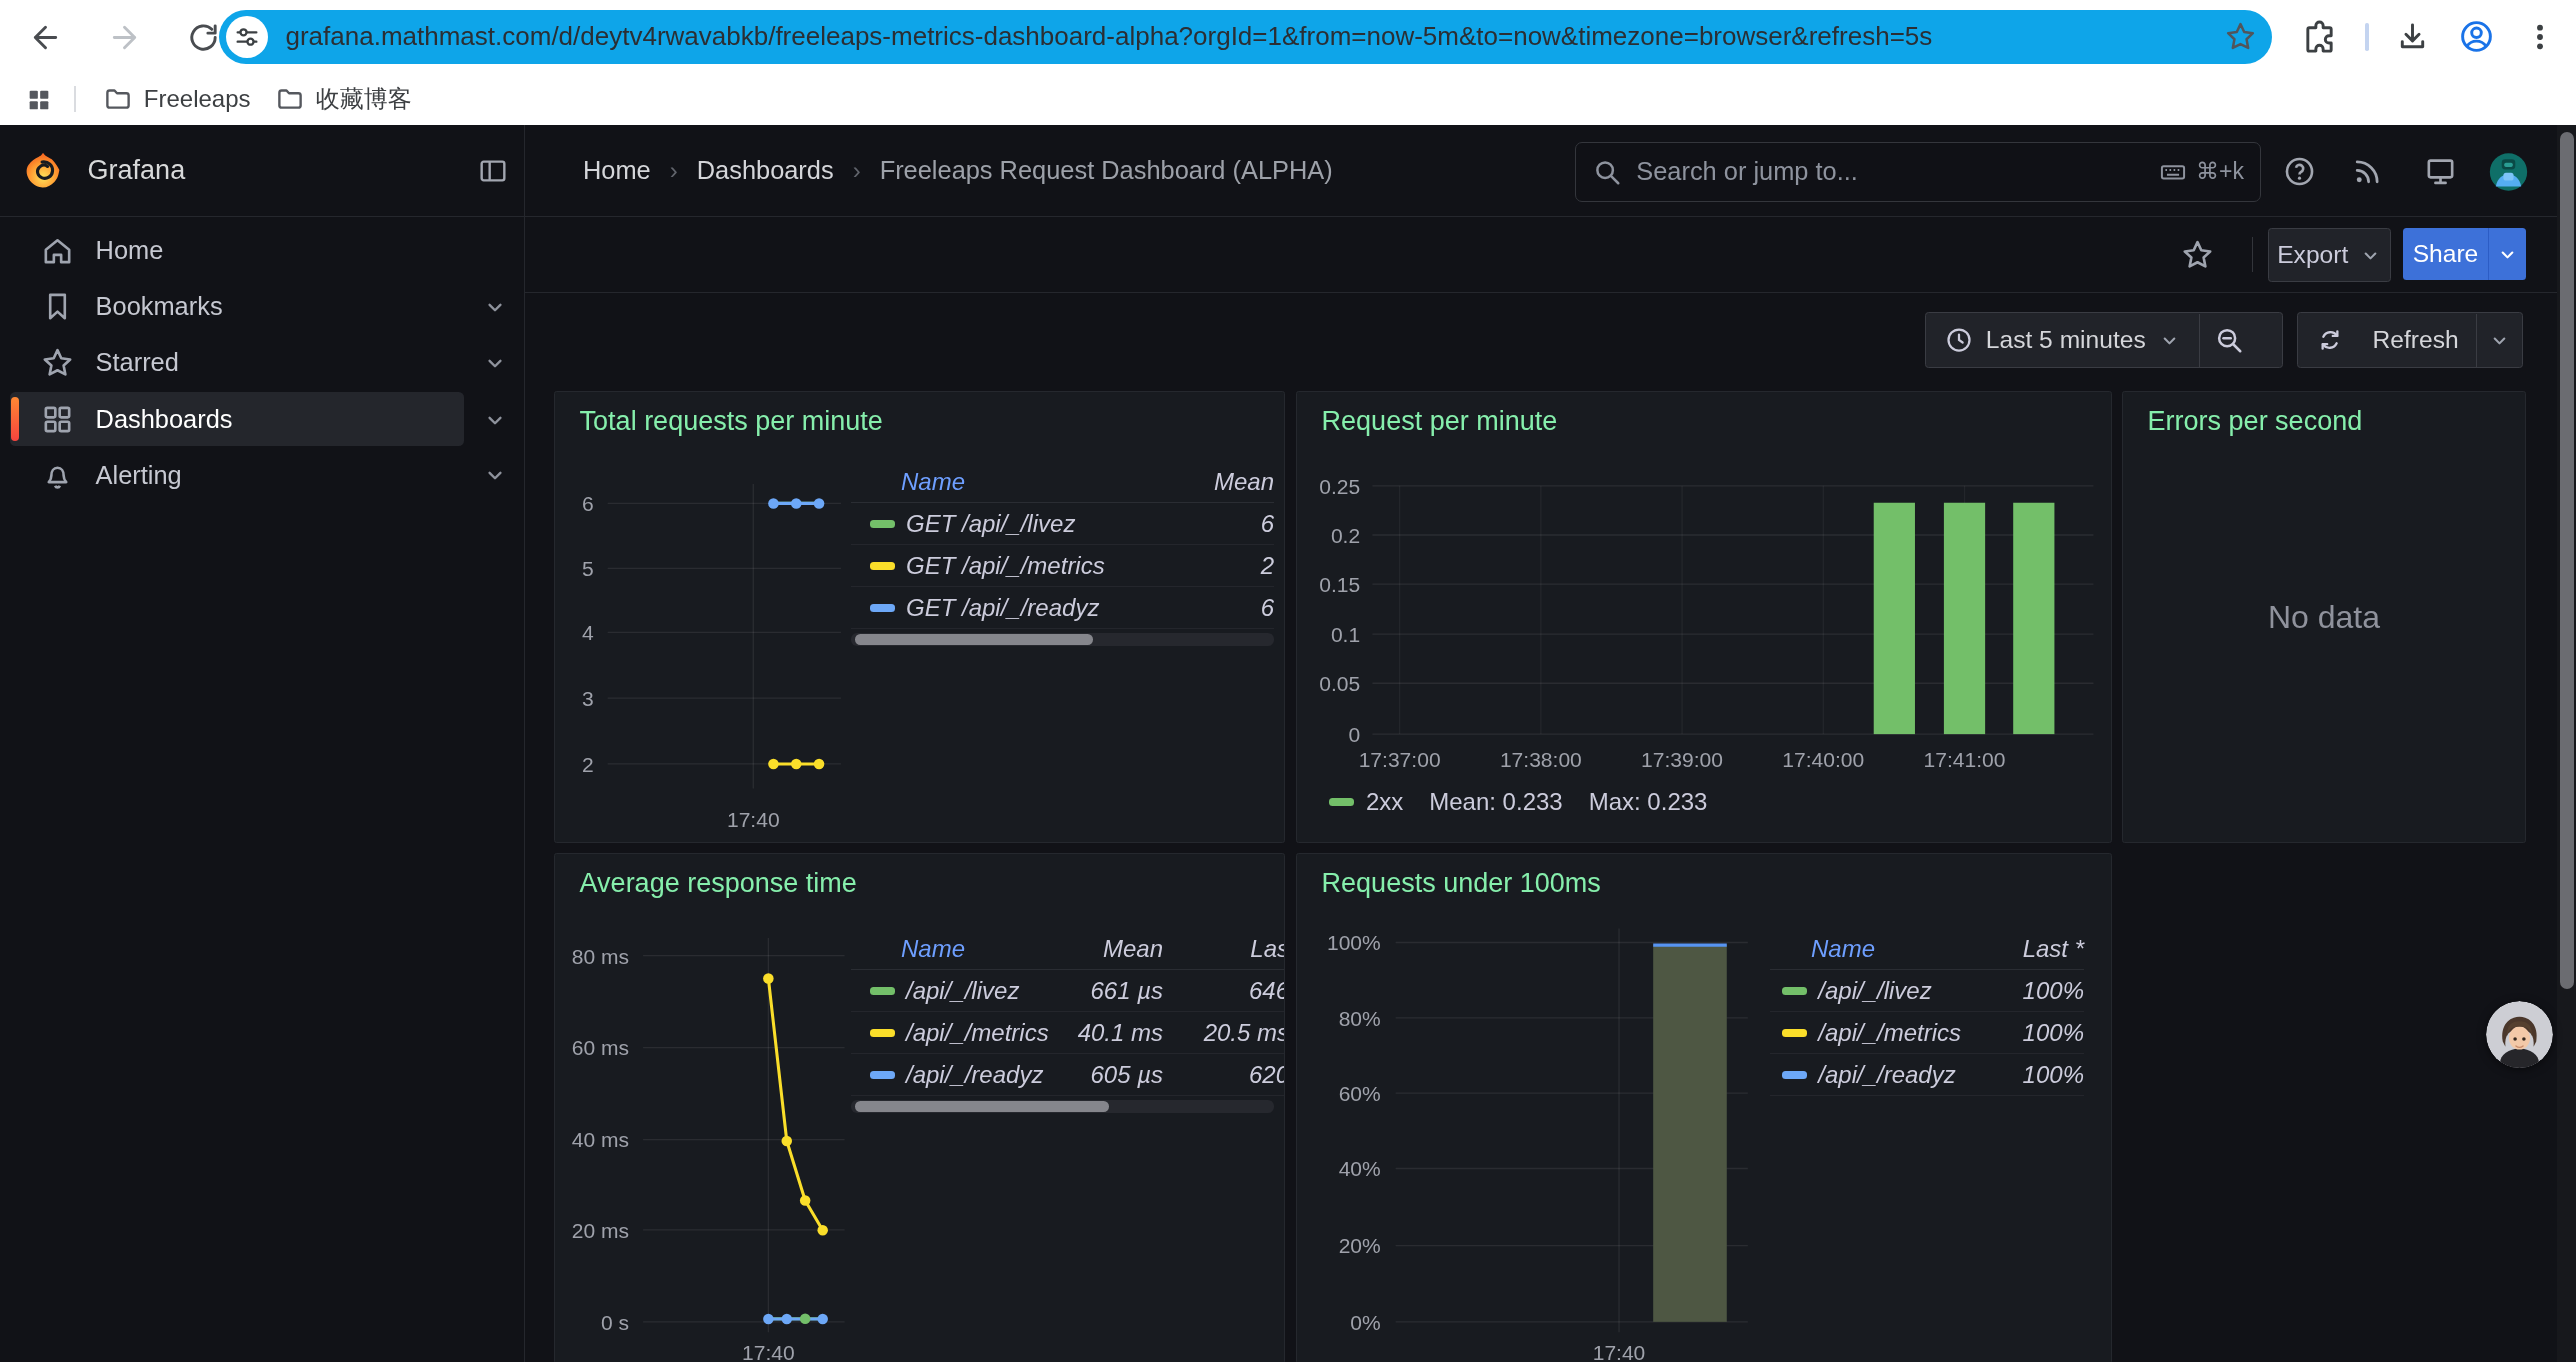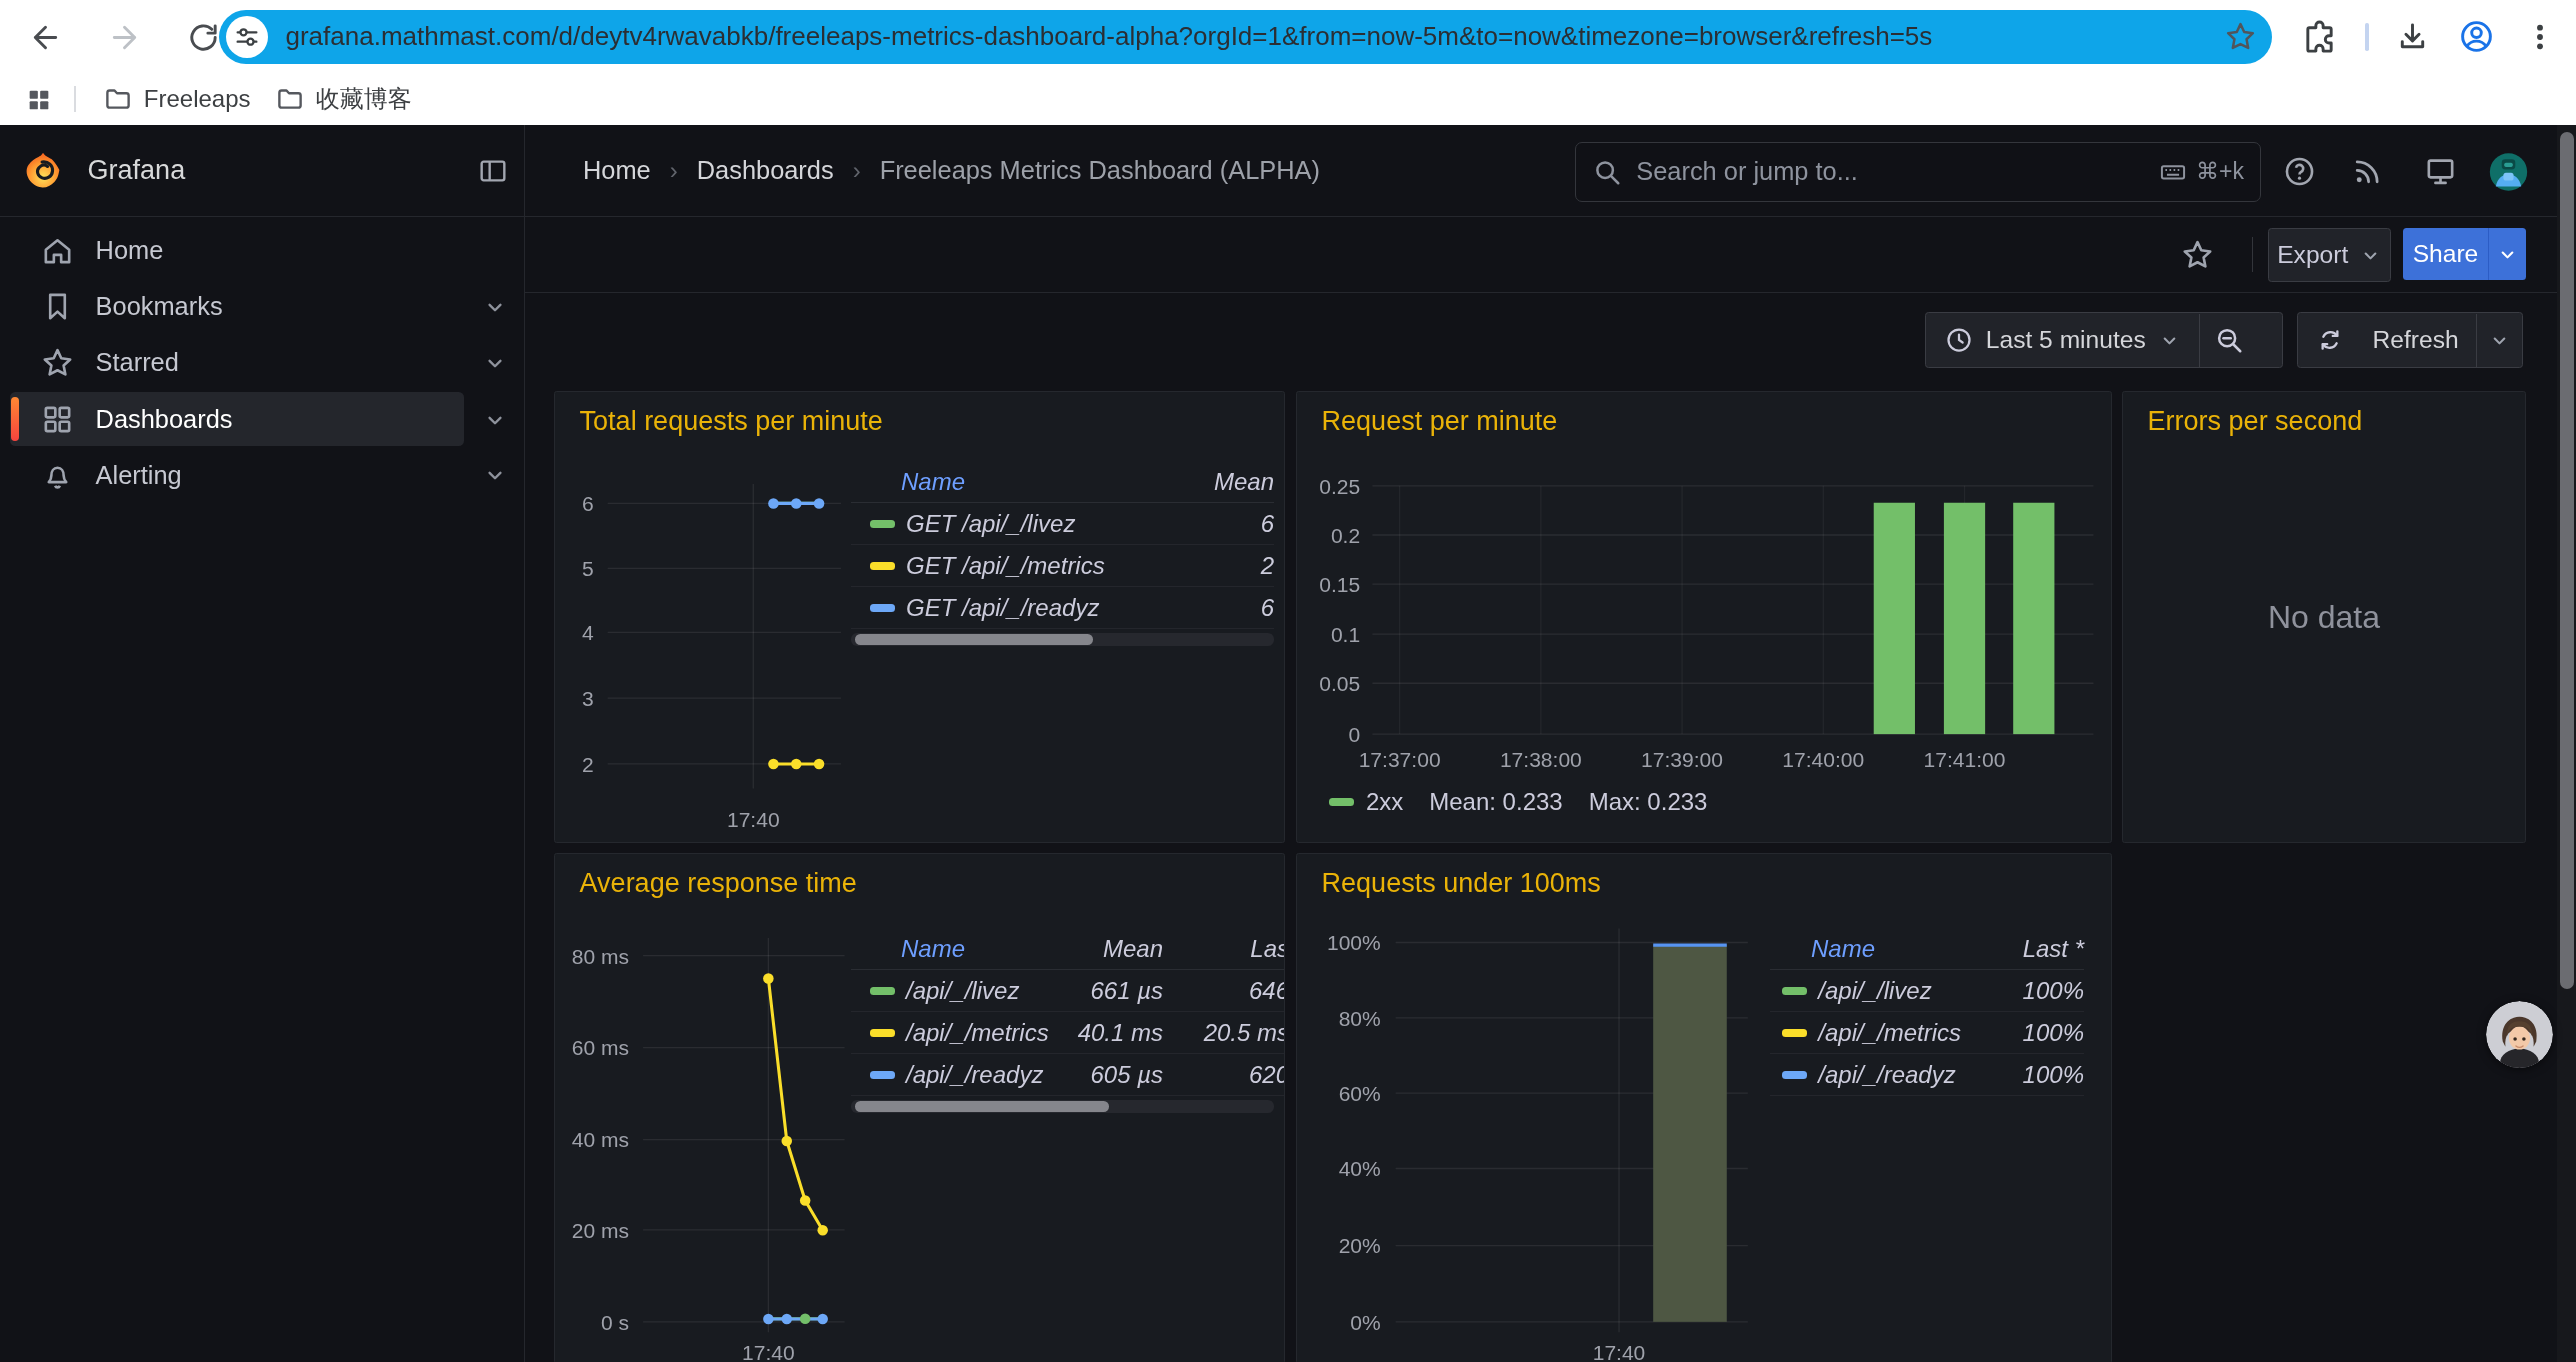--- a/index.html
+++ b/index.html
@@ -56,21 +56,21 @@
   .share-group{position:absolute;left:1879px;top:12.3px;height:52px;display:flex;}
   .share-main{width:85px;background:#3d71d9;color:#fff;font-weight:500;border-radius:3.5px 0 0 3.5px;display:flex;align-items:center;justify-content:center;font-size:24.6px;}
   .share-chev{width:37px;background:#3d71d9;border-left:0.9px solid #2c5cc5;border-radius:0 3.5px 3.5px 0;display:flex;align-items:center;justify-content:center;color:#fff;}
 
   .dash{position:absolute;left:0;top:167px;width:2052px;height:1071px;}
   .ctrl-group{position:absolute;top:20px;height:54px;display:flex;align-items:flex-end;background:#212329;border:0.9px solid #3a3c43;border-radius:3.5px;color:#ccccdc;}
   .ctrl-div{width:0.9px;height:53px;background:#3a3c43;}
   .ctrl-seg{display:flex;align-items:center;height:100%;}
 
   .panel{position:absolute;background:#181b20;border:0.9px solid #25282e;border-radius:2.6px;overflow:hidden;}
-  .panel-title{position:absolute;left:24.6px;top:14px;margin:0;font-size:27px;font-weight:500;color:#eab308;cursor:pointer;}
+  .panel-title{position:absolute;left:24.6px;top:14px;margin:0;font-size:27px;font-weight:500;color:#86efac;cursor:pointer;}
   .ax{fill:#9fa2ab;font-size:24px;font-family:"Liberation Sans","DejaVu Sans",sans-serif;}
   .nodata{position:absolute;left:0;top:0;width:100%;height:100%;display:flex;align-items:center;justify-content:center;font-size:32px;color:#8f929c;}
 
   .legend{position:absolute;font-size:24px;font-style:italic;}
   .lg-head{height:40px;display:flex;align-items:center;border-bottom:0.9px solid #2a2d33;color:#6e9fff;font-weight:500;}
   .lg-row{height:41px;display:flex;align-items:center;border-bottom:0.9px solid #24262c;}
   .swatch{width:24.6px;height:8px;border-radius:3.5px;flex:none;}
   .lg-name{color:#ccccdc;margin-left:11.4px;}
   .lg-val{color:#ccccdc;text-align:right;}
   .lg-scroll{position:relative;height:12.3px;background:#26282e;border-radius:6.1px;margin-top:4.4px;}
@@ -252,21 +252,21 @@
     </aside>
 
     <div class="main">
 
       <div class="gf-header">
         <div class="crumbs">
           <span class="crumb">Home</span>
           <span class="crumb-sep">›</span>
           <span class="crumb">Dashboards</span>
           <span class="crumb-sep">›</span>
-          <span class="crumb current">Freeleaps Metrics Dashboard (ALPHA)</span>
+          <span class="crumb current">Freeleaps Request Dashboard (ALPHA)</span>
         </div>
         <div class="searchbox">
           <svg width="30" height="30" viewBox="0 0 24 24" fill="none" stroke="#8e939e" stroke-width="2" stroke-linecap="round" style="margin-left:16px">
               <circle cx="10.5" cy="10.5" r="6.2"></circle>
               <line x1="15.3" y1="15.3" x2="21" y2="21"></line>
             </svg>
           <input type="text" placeholder="Search or jump to..." style="">
           <span class="kbd-hint">
             <svg width="28" height="28" viewBox="0 0 24 24" fill="none" stroke="#8e939e" stroke-width="1.7">
                 <rect x="2.5" y="7" width="19" height="10.5" rx="1.5"></rect>

